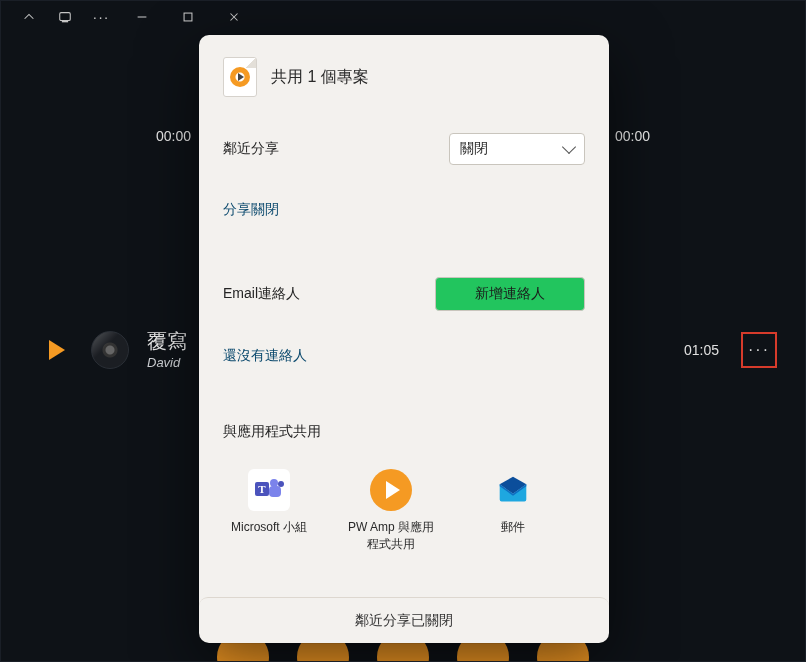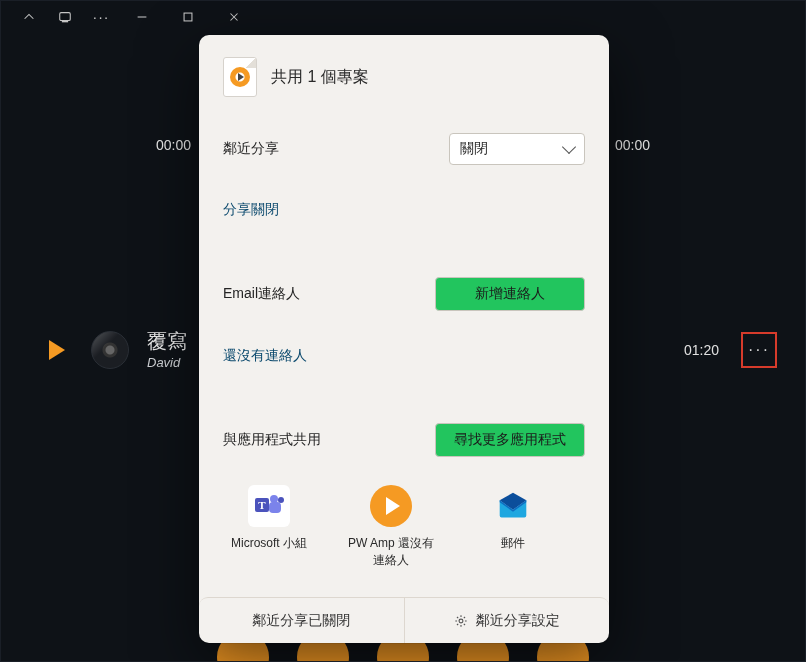--- a/index.html
+++ b/index.html
@@ -23,21 +23,21 @@
     justify-content: center; color: #c6c6c6; cursor: pointer;
   }
   .tbtn svg { width: 14px; height: 14px; }
   .tbtn.narrow { width: 36px; }
 
   
   .player {
     position: absolute; inset: 32px 0 0 0;
   }
   .time-row {
-    position: absolute; top: 104px; left: 0; right: 0;
+    position: absolute; top: 95px; left: 0; right: 0;
     display: flex; justify-content: space-between;
     padding: 0 155px; font-size: 14px; color: #e8e8e8;
   }
 
   .track-row {
     position: absolute; top: 296px; left: 0; right: 0;
     display: flex; align-items: center; padding: 0 28px;
   }
   .play-triangle {
     width: 0; height: 0; border-top: 10px solid transparent;
@@ -196,21 +196,21 @@
   </div>
 
   <div class="track-row">
     <div class="play-triangle"></div>
     <div class="disc"></div>
     <div class="track-text">
       <div class="track-title">覆寫</div>
       <div class="track-artist">David</div>
     </div>
     <div class="track-right">
-      <span class="track-dur">01:20</span>
+      <span class="track-dur">01:05</span>
       <div class="more-box">···</div>
     </div>
   </div>
 
   <div class="bottom-circles">
     <div></div>
     <div></div>
     <div></div>
     <div></div>
     <div></div>
@@ -239,62 +239,52 @@
     <div class="sec-row">
       <span class="sec-label">Email連絡人</span>
       <div class="btn">
         <span>新增連絡人</span>
       </div>
     </div>
     <div class="subtext">還沒有連絡人</div>
 
     <div class="sec-row">
       <span class="sec-label">與應用程式共用</span>
-      <div class="btn">
-        <span>尋找更多應用程式</span>
-      </div>
     </div>
 
     <div class="apps">
       <div class="app">
         <div class="app-ico ico-teams">
           <svg width="34" height="34" viewBox="0 0 34 34">
             <rect x="3" y="9" width="14" height="14" rx="2" fill="#4b53bc"></rect>
             <text x="10" y="20" font-size="11" fill="#fff" text-anchor="middle" font-family="Segoe UI" font-weight="600">T</text>
             <circle cx="22" cy="10" r="4" fill="#7b83eb"></circle>
             <rect x="17" y="13" width="12" height="11" rx="4" fill="#7b83eb"></rect>
             <circle cx="29" cy="11" r="3" fill="#4b53bc"></circle>
           </svg>
         </div>
         <div>Microsoft 小組</div>
       </div>
       <div class="app">
         <div class="app-ico">
             <div class="ico-play"></div>
           </div>
-        <div>PW Amp 還沒有連絡人</div>
+        <div>PW Amp 與應用程式共用</div>
       </div>
       <div class="app">
         <div class="app-ico ico-mail">
           <svg viewBox="0 0 40 40">
             <path d="M6 14 L20 24 L34 14 L34 30 Q34 32 32 32 L8 32 Q6 32 6 30 Z" fill="#1ea7e0"></path>
             <path d="M6 14 L20 24 L34 14 L20 6 Z" fill="#0b4e9b"></path>
             <path d="M6 14 L20 24 L34 14 L34 16 L20 26 L6 16 Z" fill="#0d6fc2"></path>
           </svg>
         </div>
         <div>郵件</div>
       </div>
     </div>
   </div>
 
   <div class="share-foot">
     <div class="foot-half">
       <span>鄰近分享已關閉</span>
     </div>
-    <div class="foot-half">
-      <svg class="gear" viewBox="0 0 16 16" fill="none" stroke="#555" stroke-width="1.3">
-        <circle cx="8" cy="8" r="2.2"></circle>
-        <path d="M8 1.5v2M8 12.5v2M1.5 8h2M12.5 8h2M3.4 3.4l1.4 1.4M11.2 11.2l1.4 1.4M12.6 3.4l-1.4 1.4M4.8 11.2l-1.4 1.4"></path>
-      </svg>
-      <span>鄰近分享設定</span>
-    </div>
   </div>
 </div>
 
 </body></html>

